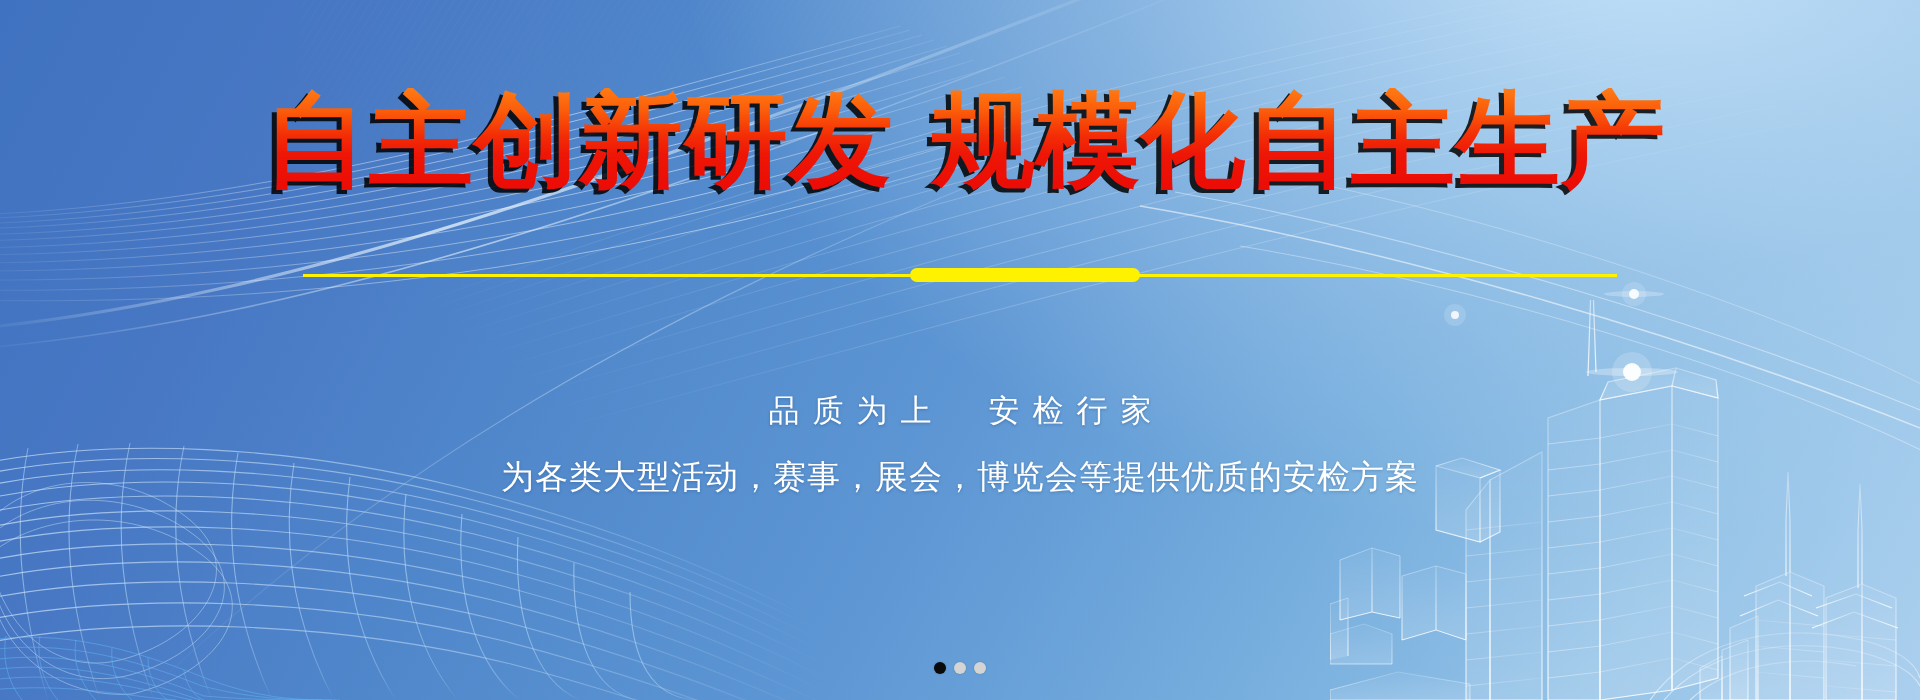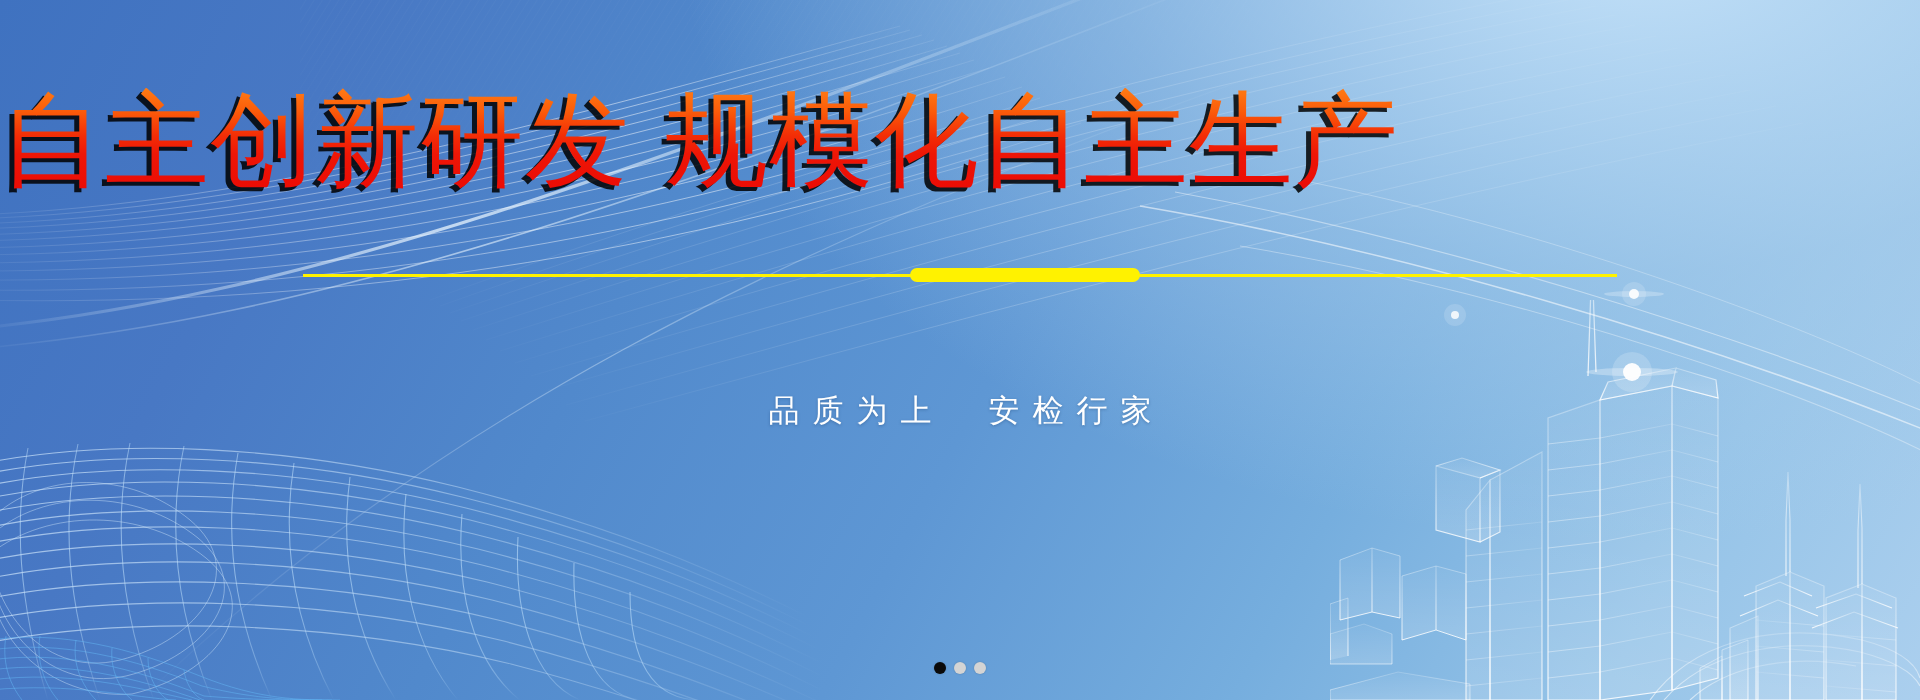--- a/index.html
+++ b/index.html
@@ -33,24 +33,24 @@
 
   
   .content{
     position:absolute; inset:0;
     display:flex; flex-direction:column; align-items:center;
     z-index:20;
   }
 
   .headline{
     position:absolute;
-    top:88px; left:0; right:0;
-    text-align:left;
+    top:88px; left:10px; right:0;
+    text-align:center;
     font-size:104px;
-    font-weight:normal;
+    font-weight:bold;
     line-height:1;
     letter-spacing:1px;
     white-space:nowrap;
     background:linear-gradient(180deg,#ff7b14 0%,#fb5c0a 22%,#f32d06 46%,#ee1606 64%,#eb0b05 100%);
     -webkit-background-clip:text;
     background-clip:text;
     color:transparent;
     -webkit-text-fill-color:transparent;
     filter:drop-shadow(-5px 4px 0px rgba(0,0,0,0.85));
   }
@@ -407,20 +407,21 @@
 
     <div class="headline">自主创新研发 规模化自主生产</div>
 
     <div class="divider">
       <div class="rule"></div>
       <div class="bar"></div>
     </div>
 
     <div class="subtitle-main">品质为上　安检行家</div>
 
+    <div class="subtitle-sub">为各类大型活动，赛事，展会，博览会等提供优质的安检方案</div>
   </div>
 
   <div class="dots">
     <span class="dot active"></span>
     <span class="dot"></span>
     <span class="dot"></span>
   </div>
 
 </div>
 

